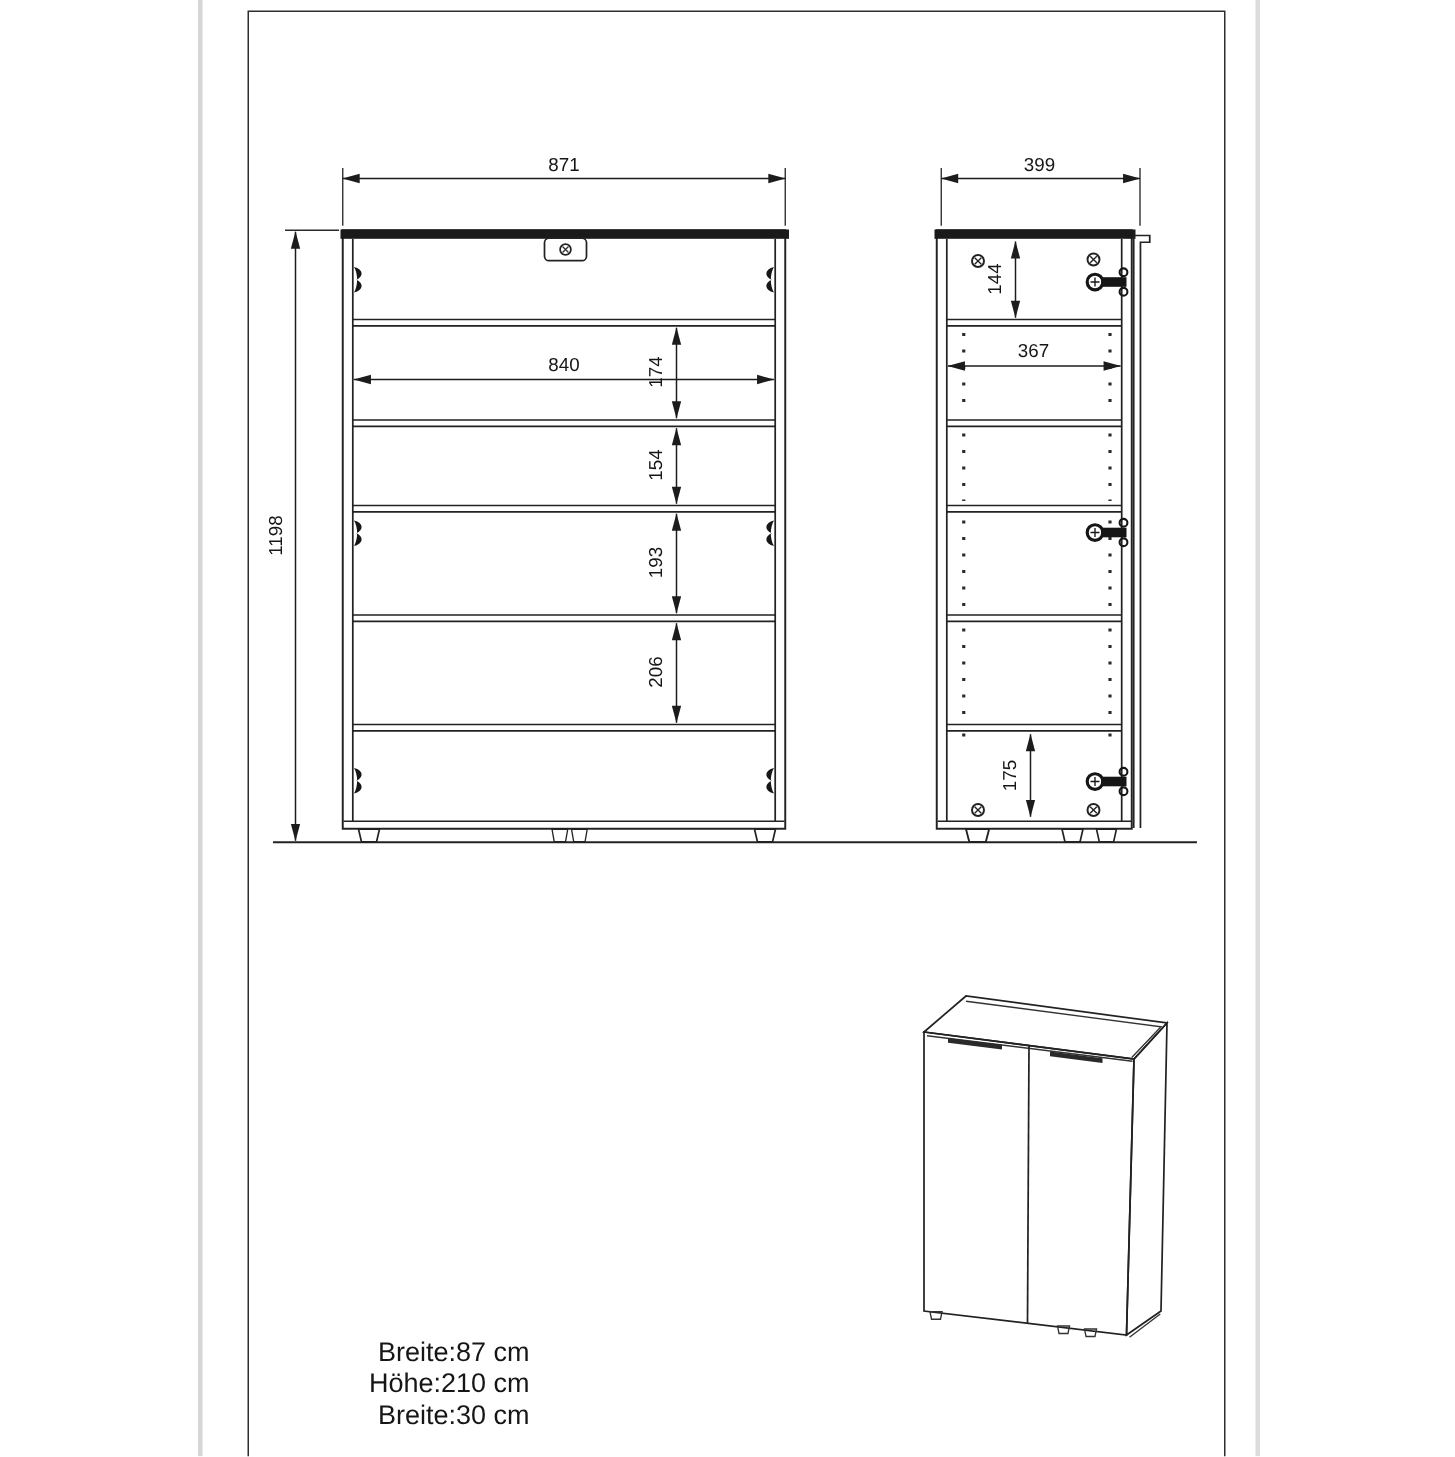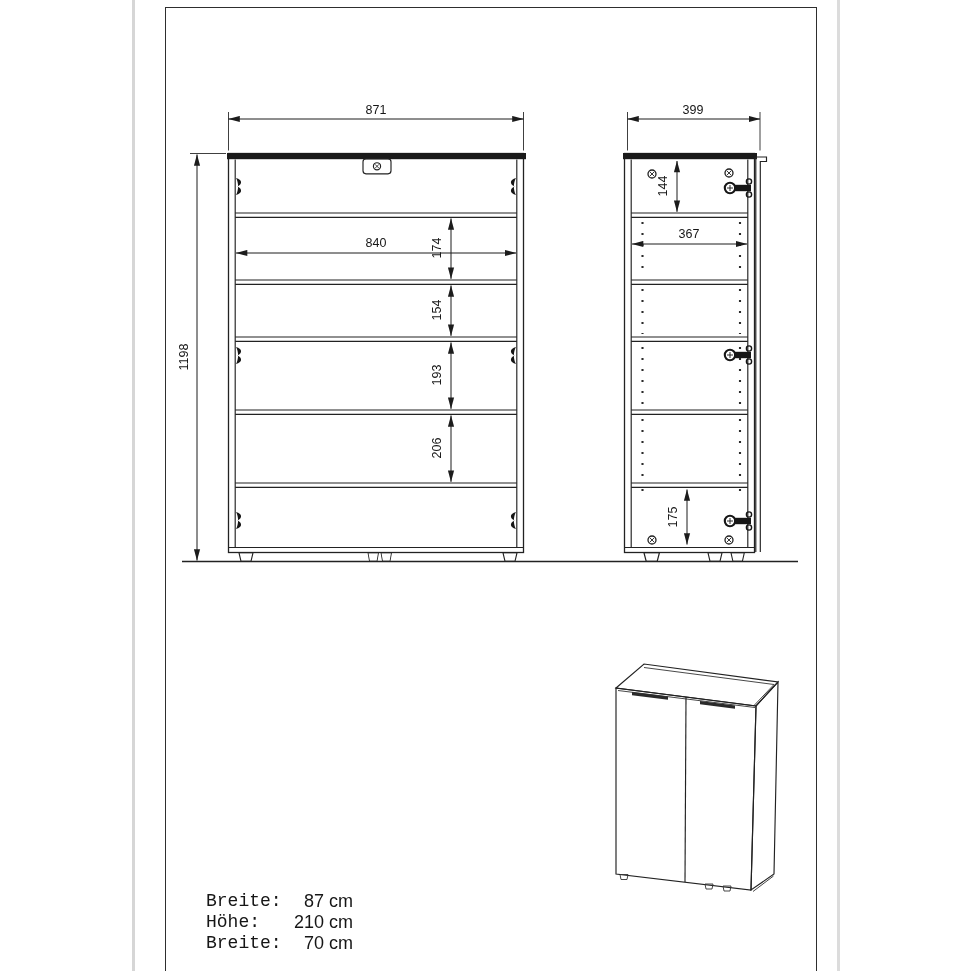--- a/index.html
+++ b/index.html
@@ -16,21 +16,21 @@
   .thin{stroke:#333;stroke-width:0.9;fill:none;}
   .ext{stroke:#2a2a2a;stroke-width:0.9;fill:none;}
   .dim-line{stroke:#1c1c1c;stroke-width:1;fill:none;
             marker-start:url(#arw);marker-end:url(#arw);}
   .dots{stroke:#2a2a2a;stroke-width:2.1;fill:none;stroke-dasharray:2 9;}
   .dim{font:12.5px "Liberation Sans",sans-serif;fill:#161616;text-anchor:middle;}
   .dark{fill:#1a1a1a;stroke:none;}
   .specs{position:absolute;left:206px;top:891px;width:147px;color:#161616;
          font-size:18px;line-height:21px;}
   .spec-row{display:flex;}
-  .spec-label{flex:1;text-align:left;font-family:Liberation Mono, monospace;}
+  .spec-label{flex:1;text-align:right;}
   .spec-value{text-align:left;white-space:nowrap;}
 </style>
 </head>
 <body>
 
 <div id="stage">
   <div class="sheet-line left"></div>
   <div class="sheet-line right"></div>
   <div class="page-frame"></div>
 
@@ -172,16 +172,16 @@
     <div class="spec-row">
       <span class="spec-label">Breite:</span>
       <span class="spec-value">87 cm</span>
     </div>
     <div class="spec-row">
       <span class="spec-label">Höhe:</span>
       <span class="spec-value">210 cm</span>
     </div>
     <div class="spec-row">
       <span class="spec-label">Breite:</span>
-      <span class="spec-value">70 cm</span>
+      <span class="spec-value">30 cm</span>
     </div>
   </div>
 </div>
 
 </body></html>

